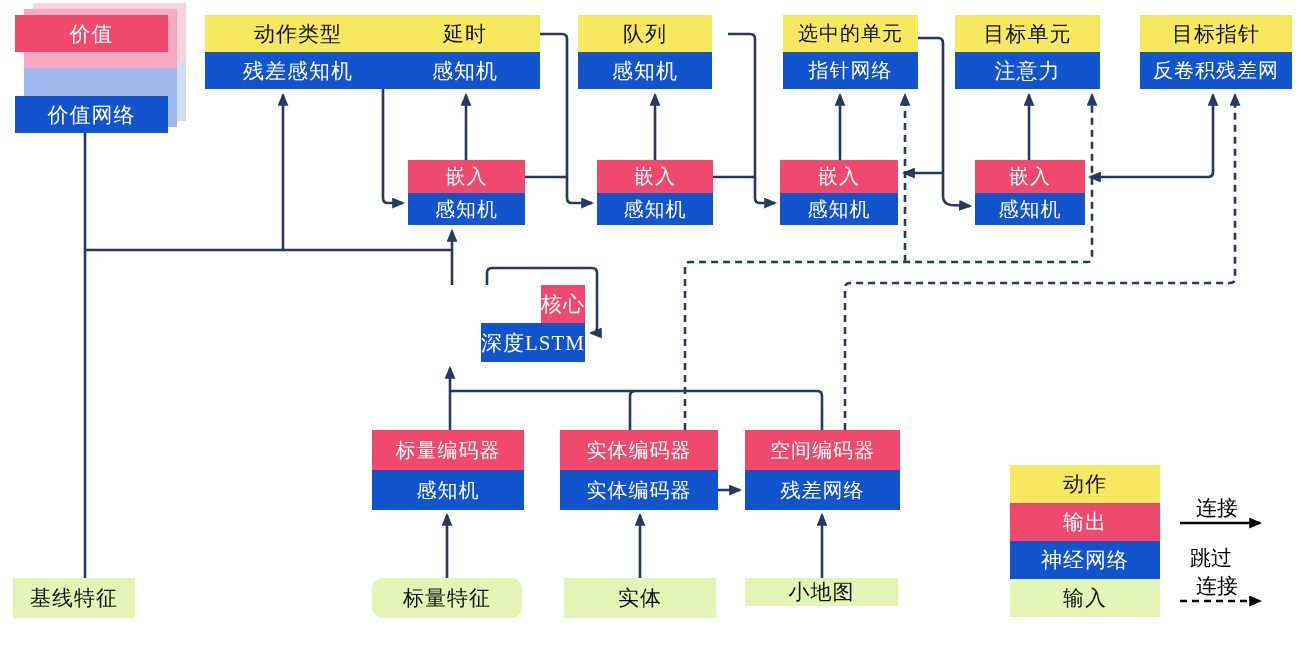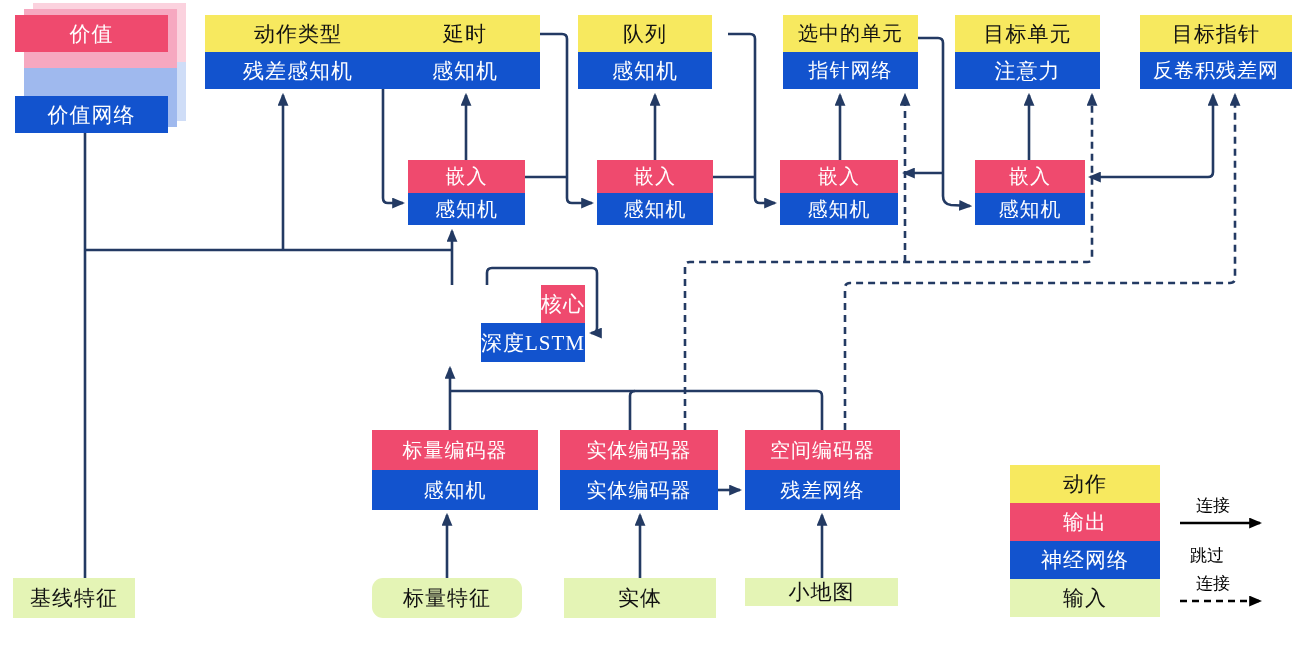--- a/index.html
+++ b/index.html
@@ -31,21 +31,21 @@
   .shadow div{flex:1;}
   .s1{left:9px;top:-6px;}
   .s1 .sp{background:#F6A8C0;}
   .s1 .sb{background:#9FB9EE;}
   .s2{left:18px;top:-12px;}
   .s2 .sp{background:#FBD2DE;}
   .s2 .sb{background:#CFDDF7;}
   
   .legend-box{position:absolute;left:1010px;top:465px;width:150px;z-index:2;display:flex;flex-direction:column;}
   .legend-box .part{height:38px;}
-  .legend-label{position:absolute;z-index:2;font-size:17px;color:#000;white-space:nowrap;}
+  .legend-label{position:absolute;z-index:2;font-size:21px;color:#000;white-space:nowrap;}
 </style>
 </head>
 <body>
 
 <div id="canvas">
 
   <svg id="wires" width="1301" height="662" viewBox="0 0 1301 662">
     <defs>
       <marker id="ah" viewBox="0 0 12 10" markerUnits="userSpaceOnUse" markerWidth="13" markerHeight="11" refX="10" refY="5" orient="auto">
           <path d="M0,0 L12,5 L0,10 Z" fill="#233A63"></path>
@@ -169,21 +169,21 @@
   <div class="node embed" style="left:975px;top:160px;width:110px;">
     <div class="part pink small-text">嵌入</div>
     <div class="part blue small-text">感知机</div>
   </div>
 
   <div class="node core" style="left:373px;top:285px;width:212px;align-items:flex-end;">
     <div class="part pink">核心</div>
     <div class="part blue">深度LSTM</div>
   </div>
 
-  <div class="node enc" style="left:372px;top:430px;width:166px;">
+  <div class="node enc" style="left:372px;top:430px;width:152px;">
     <div class="part pink small-text">标量编码器</div>
     <div class="part blue small-text">感知机</div>
   </div>
   <div class="node enc" style="left:560px;top:430px;width:158px;">
     <div class="part pink small-text">实体编码器</div>
     <div class="part blue small-text">实体编码器</div>
   </div>
   <div class="node enc" style="left:745px;top:430px;width:155px;border-radius:31px;">
     <div class="part pink small-text">空间编码器</div>
     <div class="part blue small-text">残差网络</div>

